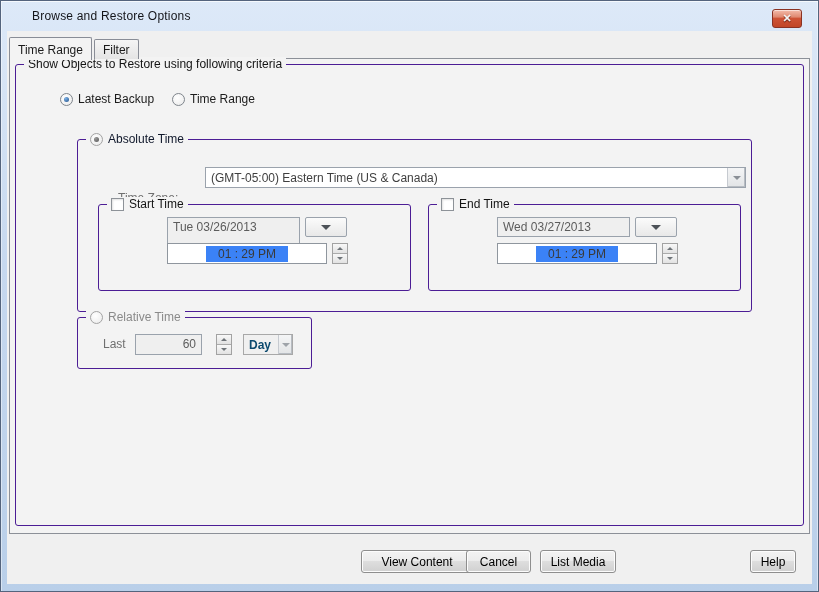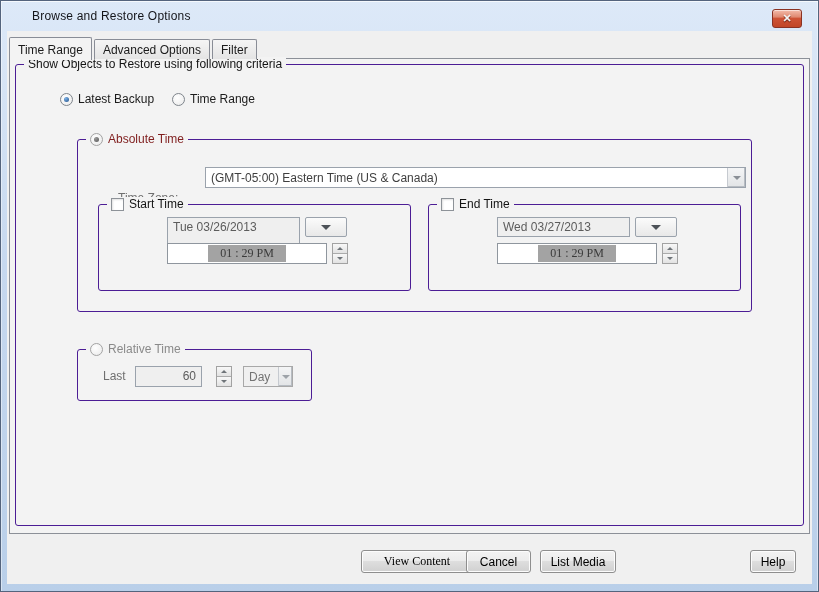--- a/index.html
+++ b/index.html
@@ -45,21 +45,21 @@
     background:#f3f3f3; border:1px solid #8c9098; z-index:1;
   }
 
   
   .group { position:absolute; border:1px solid #4c1d95; border-radius:3px; }
   .group-cap {
     position:absolute; top:-8px; left:8px; background:#f3f3f3; padding:0 4px;
     display:flex; align-items:center; gap:5px; line-height:14px; white-space:nowrap;
   }
   .cap-dark  { color:#141414; }
-  .cap-mid   { color:#7f1d1d; }
+  .cap-mid   { color:#0f172a; }
   .cap-gray  { color:#8a8a8a; }
 
   
   .radio {
     width:13px; height:13px; border-radius:50%;
     border:1px solid #7f858c; background:radial-gradient(circle at 40% 35%, #ffffff, #e9e9e9);
     position:relative; flex:none;
   }
   .radio.disabled { border-color:#a3a3a3; }
   .radio.sel::after {
@@ -70,21 +70,21 @@
   .checkbox {
     width:13px; height:13px; border:1px solid #8d9298; background:#fff;
     box-shadow: inset 1px 1px 2px rgba(0,0,0,.12); flex:none;
   }
 
   
   .field { position:absolute; border:1px solid #9aa2ac; background:#fff; }
   .field.disabled { background:#efefef; color:#5c5c5c; }
   .date-field { padding:2px 0 0 5px; color:#5a5a5a; }
   .time-field { display:flex; align-items:center; justify-content:center; border-color:#8f969e; }
-  .time-hl { background:#a3a3a3; color:#3a3a3a; padding:1px 12px; white-space:pre;font-family:Liberation Serif, serif; }
+  .time-hl { background:#3b82f6; color:#3a3a3a; padding:1px 12px; white-space:pre; }
 
   .drop-btn {
     position:absolute; border:1px solid #9aa2ac; border-radius:2px;
     background:linear-gradient(#fbfbfb, #e8e8e8);
     display:flex; align-items:center; justify-content:center;
   }
   .tri-down { width:0; height:0; border-left:5px solid transparent; border-right:5px solid transparent; border-top:5px solid #4d5258; }
   .tri-down.small { border-left-width:4px; border-right-width:4px; border-top-width:4px; border-top-color:#8a8f96; }
   .tri-down.dis { border-top-color:#9ea3a9; }
 
@@ -93,21 +93,21 @@
     display:flex; align-items:center; overflow:hidden;
   }
   .combo .combo-text { padding-left:5px; color:#3f3f3f; white-space:nowrap; }
   .combo .combo-arrow {
     margin-left:auto; width:18px; align-self:stretch; flex:none;
     background:linear-gradient(#f4f5f6,#e2e4e6); border-left:1px solid #c6cad0;
     box-shadow: inset -1px -1px 0 #b7bcc2;
     display:flex; align-items:center; justify-content:center;
   }
   .combo.disabled { background:#f0f0f0; border-color:#a8a8a8; }
-  .combo.disabled .combo-text { color:#737373; }
+  .combo.disabled .combo-text { color:#0c4a6e;font-weight:bold; }
 
   .spinner { position:absolute; display:flex; flex-direction:column; border:1px solid #a2a2a2; background:#ededed; }
   .spin-btn { flex:1; display:flex; align-items:center; justify-content:center; background:linear-gradient(#f8f8f8,#e2e2e2); }
   .spin-btn + .spin-btn { border-top:1px solid #ababab; }
   .tri-up-tiny { width:0; height:0; border-left:3px solid transparent; border-right:3px solid transparent; border-bottom:3px solid #6f7479; }
   .tri-dn-tiny { width:0; height:0; border-left:3px solid transparent; border-right:3px solid transparent; border-top:3px solid #6f7479; }
 
   .inline-label { position:absolute; white-space:nowrap; }
   .lbl-gray { color:#6f6f6f; }
 
@@ -134,21 +134,20 @@
     <span class="title">Browse and Restore Options</span>
     <div class="close-btn">
       <span class="close-glyph">✕</span>
     </div>
   </div>
 
   <div class="client">
 
     <div class="tabbar">
       <div class="tab active">Time Range</div>
-      <div class="tab">Advanced Options</div>
       <div class="tab">Filter</div>
     </div>
 
     <div class="tabpage">
 
       <div class="group" style="left:5px; top:5px; right:5px; bottom:7px;">
         <div class="group-cap cap-dark">
           <span>Show Objects to Restore using following criteria</span>
         </div>
 
@@ -218,21 +217,21 @@
               <span class="spin-btn">
                   <span class="tri-up-tiny"></span>
                 </span>
               <span class="spin-btn">
                   <span class="tri-dn-tiny"></span>
                 </span>
             </div>
           </div>
         </div>
 
-        <div class="group" style="left:61px; top:284px; width:235px; height:52px;">
+        <div class="group" style="left:61px; top:252px; width:235px; height:52px;">
           <div class="group-cap cap-gray">
             <span class="radio disabled"></span>
             <span>Relative Time</span>
           </div>
           <span class="inline-label lbl-gray" style="left:25px; top:19px;">Last</span>
           <div class="field disabled num-field" style="left:57px; top:16px; width:67px; height:21px;">
             <span>60</span>
           </div>
           <div class="spinner" style="left:138px; top:16px; width:16px; height:21px;">
             <span class="spin-btn">
@@ -246,21 +245,21 @@
             <span class="combo-text">Day</span>
             <span class="combo-arrow" style="width:14px;">
                 <span class="tri-down small dis"></span>
               </span>
           </div>
         </div>
 
       </div>
     </div>
 
-    <button class="win-btn" style="left:354px; width:112px;font-family:Liberation Serif, serif;">
+    <button class="win-btn" style="left:354px; width:112px;">
       <span>View Content</span>
     </button>
     <button class="win-btn" style="left:459px; width:65px;">
       <span>Cancel</span>
     </button>
     <button class="win-btn" style="left:533px; width:76px;">
       <span>List Media</span>
     </button>
     <button class="win-btn" style="left:743px; width:46px;">
       <span>Help</span>

